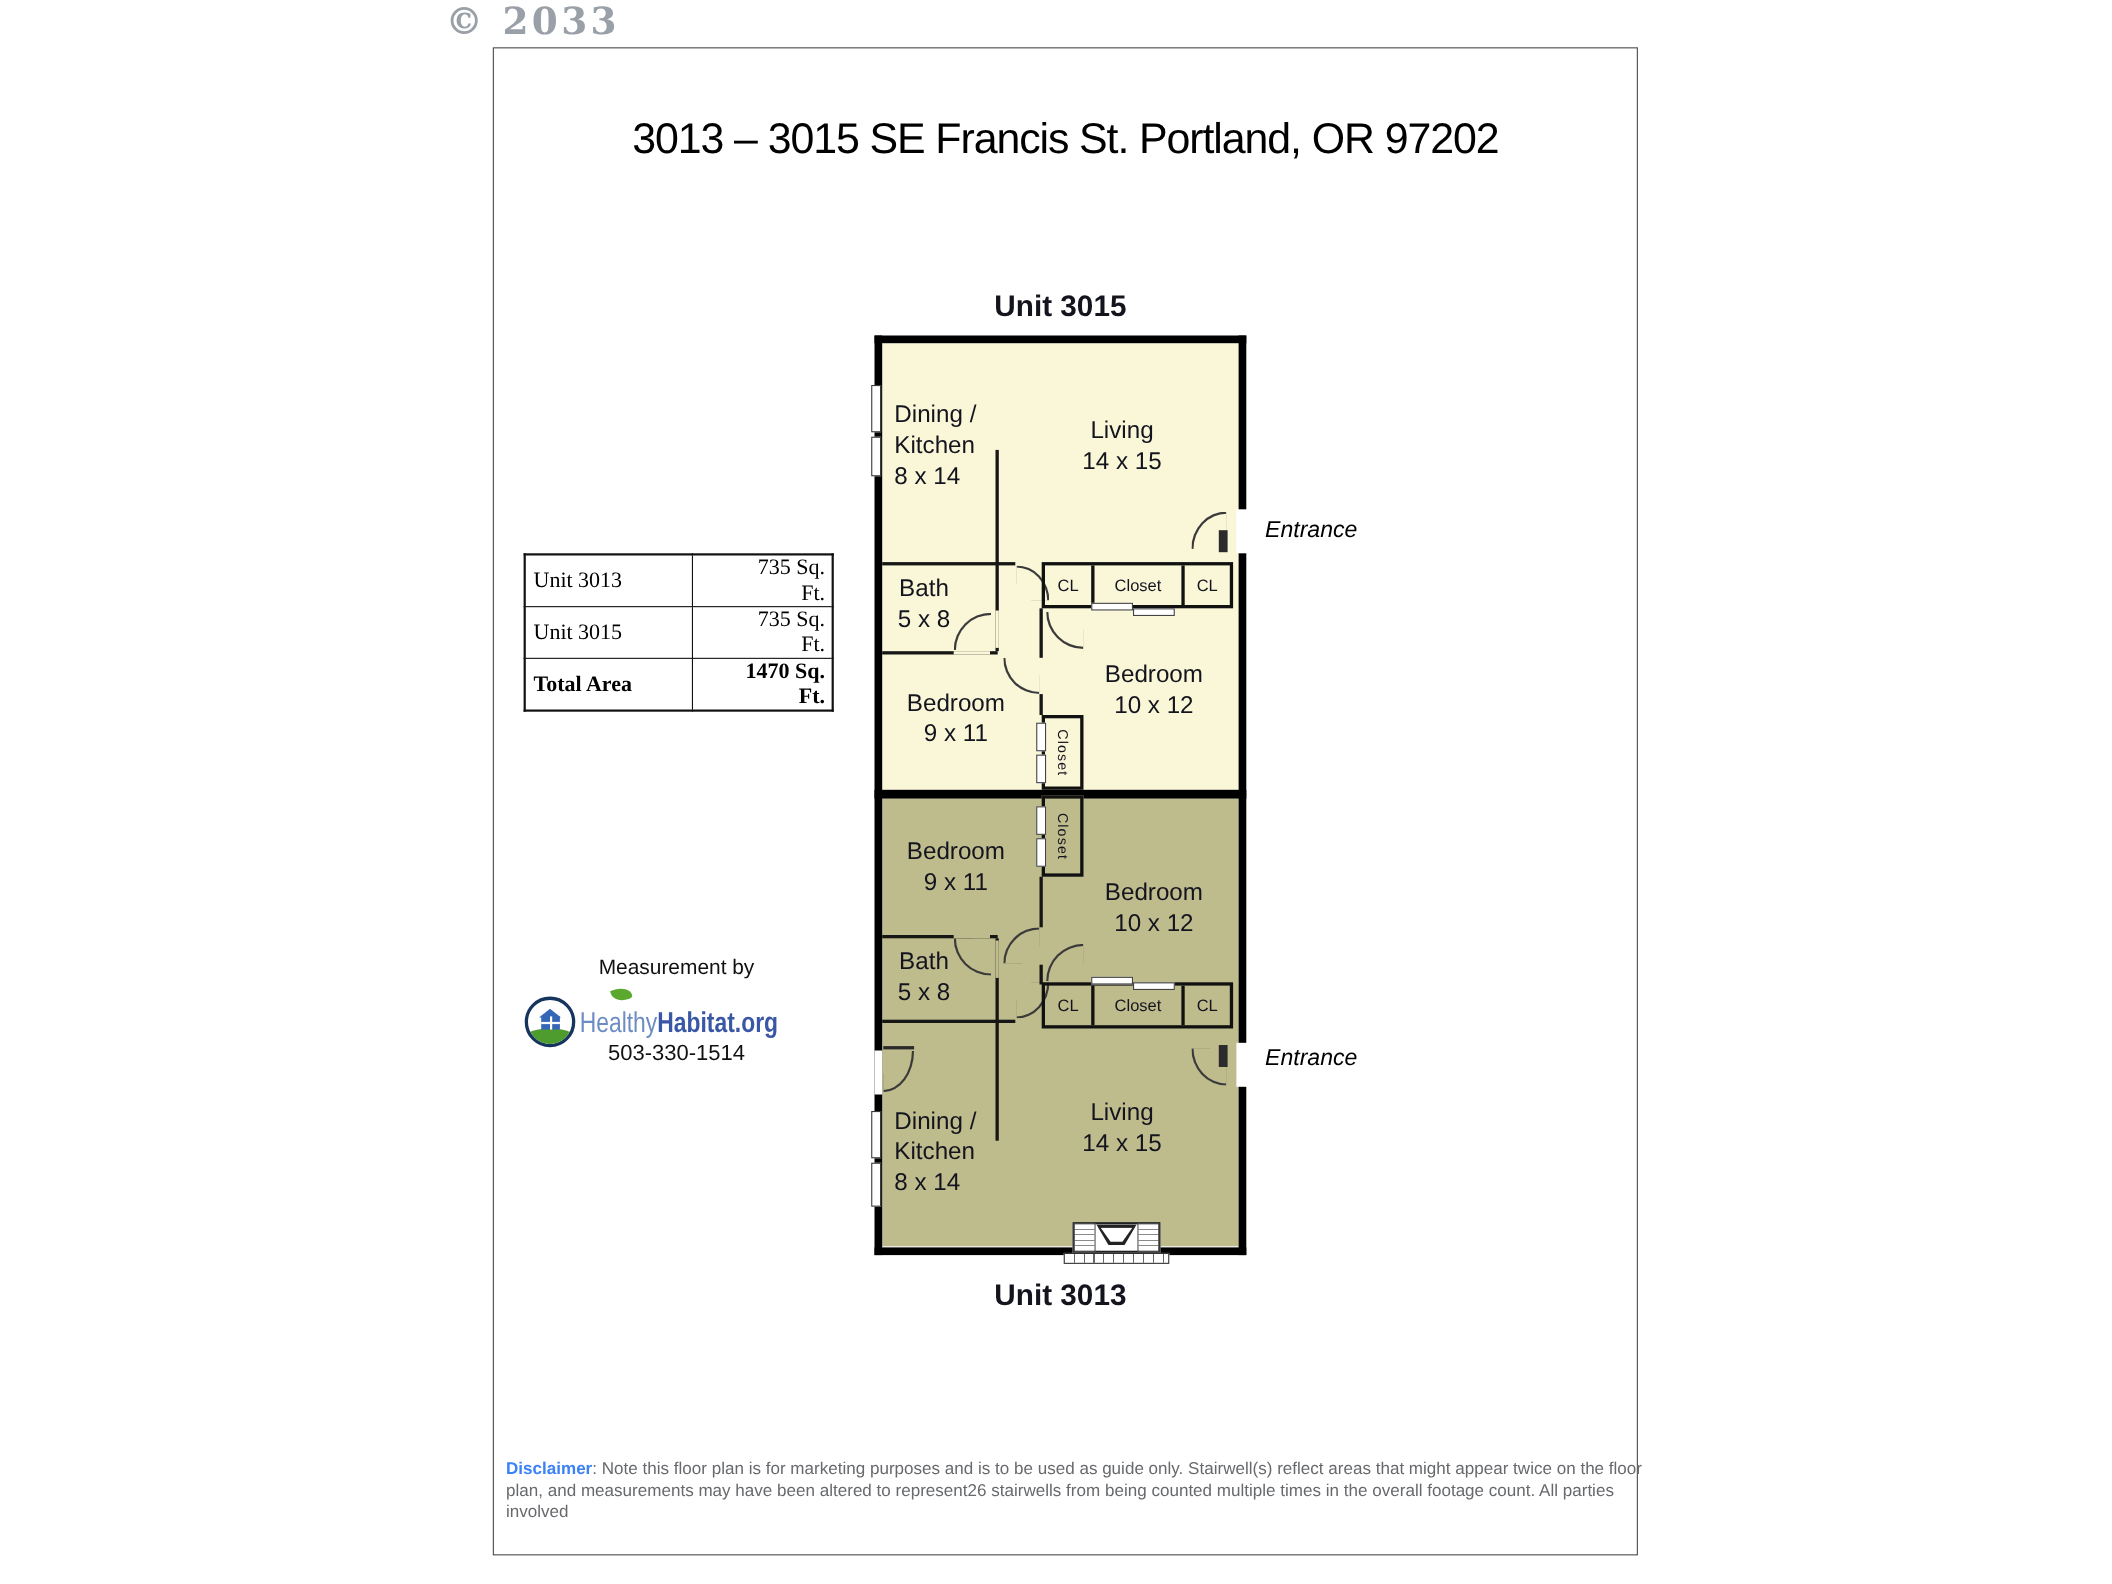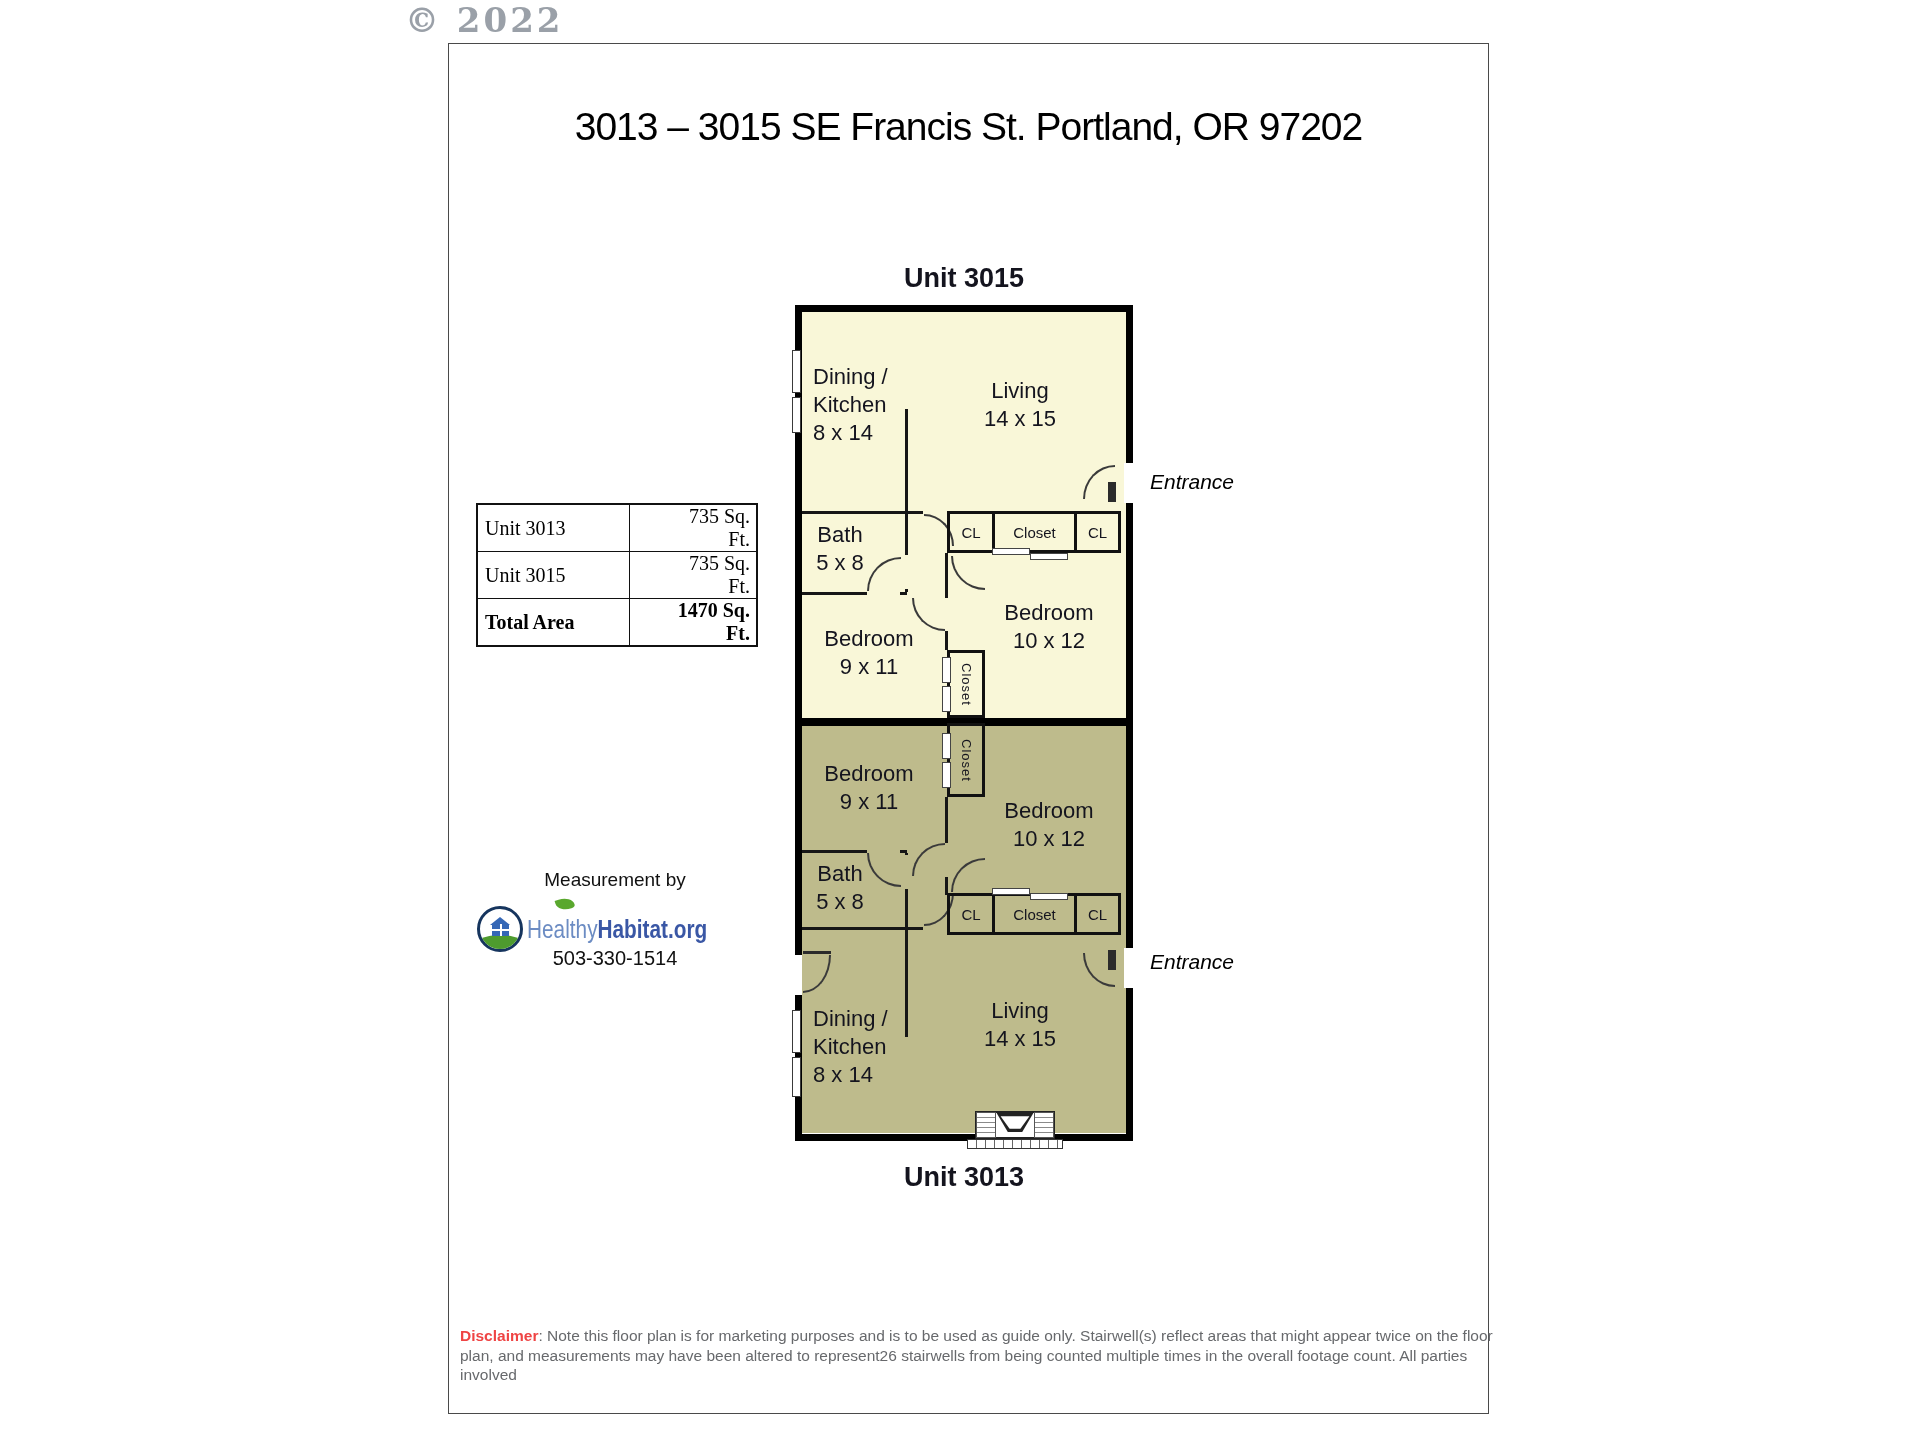--- a/index.html
+++ b/index.html
@@ -88,29 +88,29 @@
   .logo-healthy { color:#6c8cc3; }
   .logo-habitat { color:#3a57a5; font-weight:bold; }
   .logo-leaf { left:556px; top:898px; width:18px; height:12px; background:#5aa82e;
                border-radius:0 100% 30% 100%; transform:rotate(-18deg); }
   .credit-phone { left:465px; top:947px; width:300px; text-align:center;
                   font-size:20px; color:#111; }
 
   
   .disclaimer { left:460px; top:1326px; width:1037px; font-size:15.5px; color:#67696c;
                 line-height:1.27; overflow:hidden; }
-  .disclaimer .lbl { font-weight:bold; color:#ef4444; }
+  .disclaimer .lbl { font-weight:bold; color:#3b82f6; }
   .disclaimer .blk { display:block; }
 </style>
 </head>
 <body>
 
 <div class="page">
 
-  <div class="abs copyright">© 2022</div>
+  <div class="abs copyright">© 2033</div>
   <div class="abs frame"></div>
   <div class="abs main-title">3013 – 3015 SE Francis St. Portland, OR 97202</div>
 
   <div class="abs unit-label" style="top:263px;">Unit 3015</div>
 
   <div class="abs plan">
 
     <div class="abs fill-top"></div>
     <div class="abs fill-bot"></div>
 

